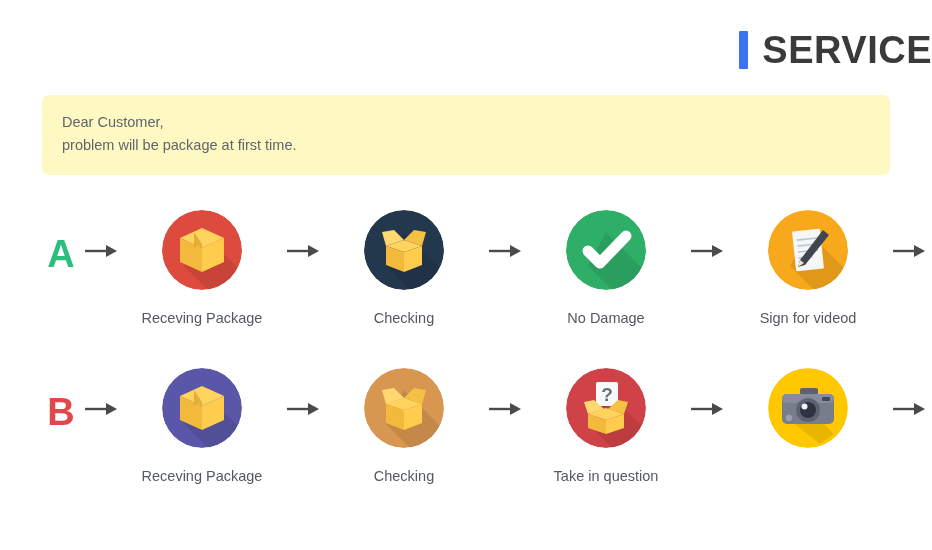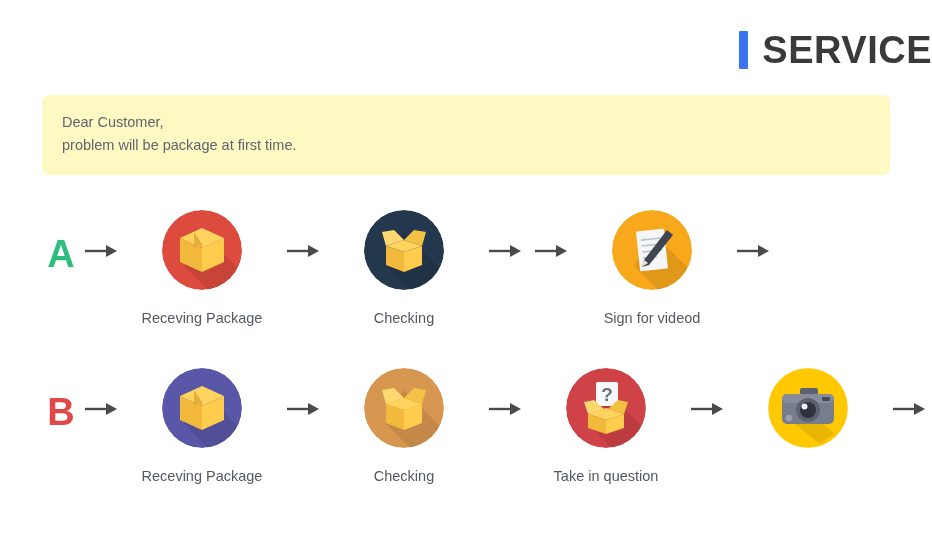--- a/index.html
+++ b/index.html
@@ -172,20 +172,30 @@
       </svg>
       </div>
       <div class="step-label">Checking</div>
     </div>
     <div class="arrow">
       <svg width="34" height="16" viewBox="0 0 34 16">
     <line x1="1" y1="8" x2="24" y2="8" stroke="#4a4a4a" stroke-width="2.4"></line>
     <polygon points="22,2 33,8 22,14" fill="#4a4a4a"></polygon>
   </svg>
     </div>
+    <div class="step">
+      <div class="step-icon">
+        <svg width="80" height="80" viewBox="0 0 80 80">
+        <circle cx="40" cy="40" r="40" fill="#2fae68"></circle>
+          <polygon points="40,22 80,62 80,80 46,80 22,56" fill="rgba(0,0,0,0.09)"></polygon>
+        <path d="M22,41 L34,53 L60,26" fill="none" stroke="#ffffff" stroke-width="11" stroke-linecap="round" stroke-linejoin="round"></path>
+      </svg>
+      </div>
+      <div class="step-label">No Damage</div>
+    </div>
     <div class="arrow">
       <svg width="34" height="16" viewBox="0 0 34 16">
     <line x1="1" y1="8" x2="24" y2="8" stroke="#4a4a4a" stroke-width="2.4"></line>
     <polygon points="22,2 33,8 22,14" fill="#4a4a4a"></polygon>
   </svg>
     </div>
     <div class="step">
       <div class="step-icon">
         <svg width="80" height="80" viewBox="0 0 80 80">
         <circle cx="40" cy="40" r="40" fill="#f7a81b"></circle>

